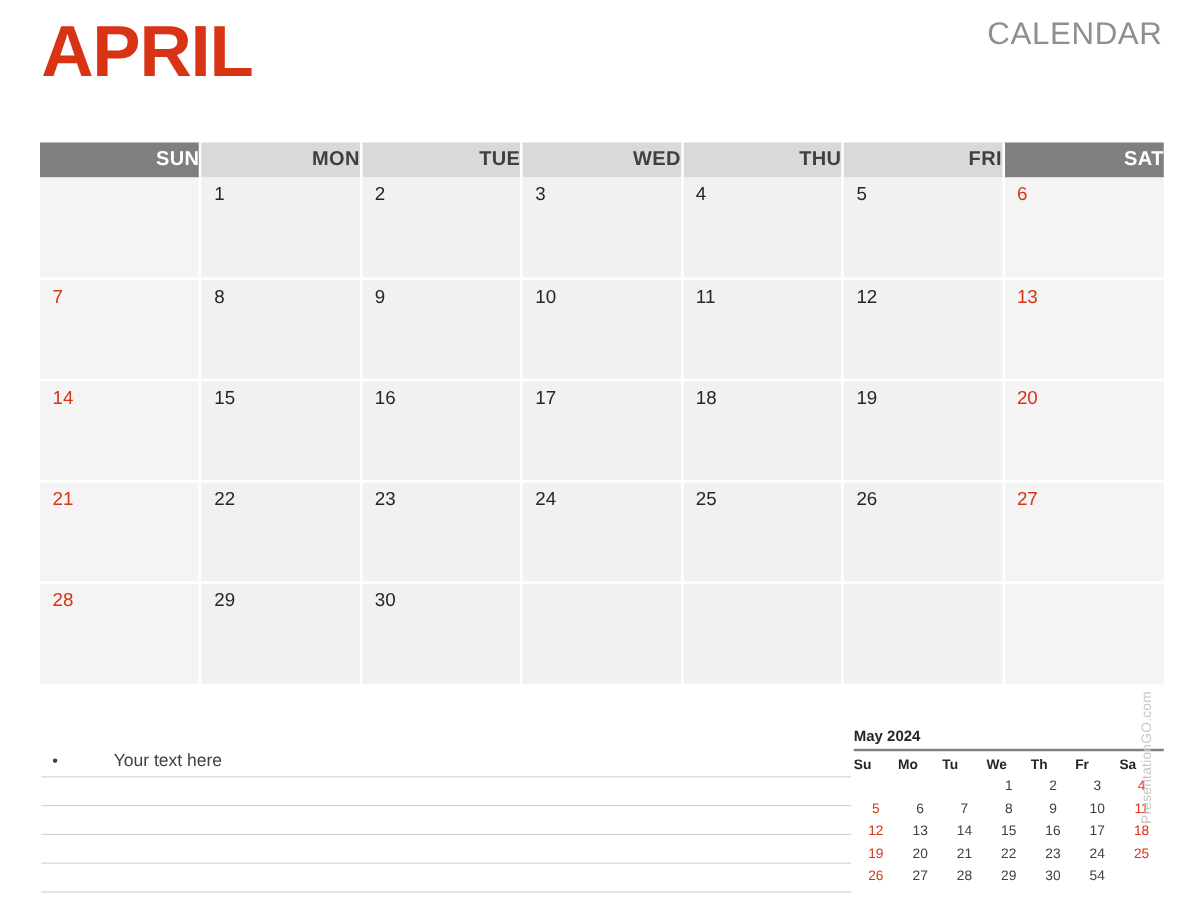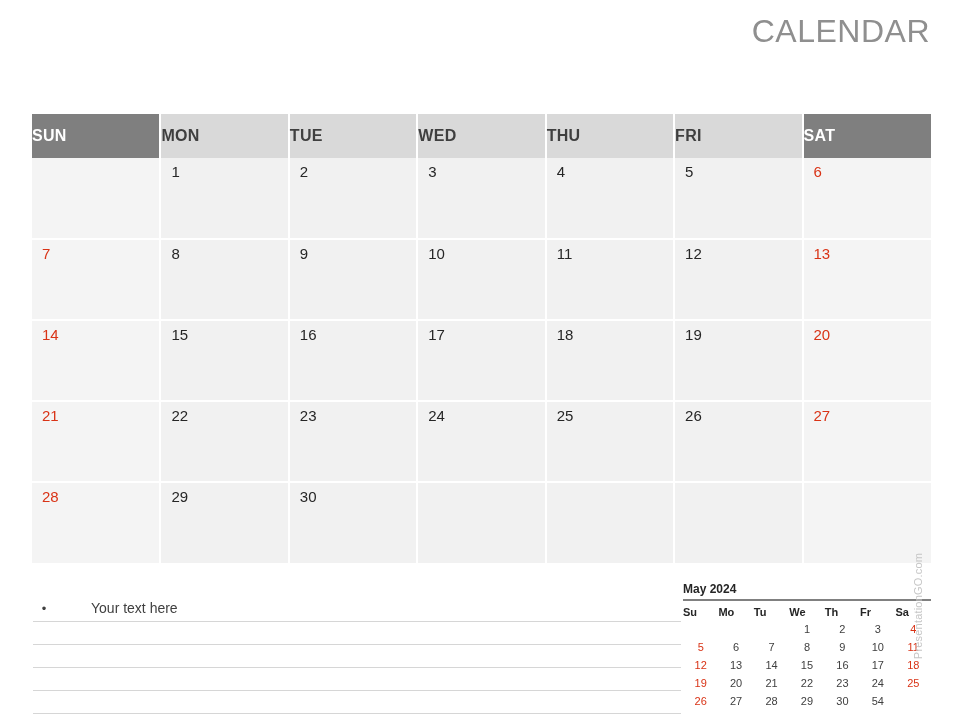--- a/index.html
+++ b/index.html
@@ -40,42 +40,42 @@
 
   #year-text {
     font-size: 39px;
     font-weight: bold;
     color: #D93316;
     line-height: 1.05;
     letter-spacing: 0px;
   }
 
   #calendar-word {
-    font-size: 32px;
+    font-size: 25px;
     color: #8F8F8F;
     line-height: 1.15;
     letter-spacing: 0.5px;
     margin-top: 1px;
   }
 
   
   #calendar-grid {
     position: absolute;
     left: 32px;
     top: 114px;
     width: 899px;
     border-collapse: collapse;
     table-layout: fixed;
   }
 
   #calendar-grid th {
-    height: 44px;
+    height: 28px;
     font-size: 16px;
     font-weight: bold;
-    text-align: left;
+    text-align: right;
     vertical-align: middle;
     background: #D9D9D9;
     color: #3F3F3F;
     border-right: 2px solid #ffffff;
     letter-spacing: 0.3px;
   }
 
   #calendar-grid th:last-child { border-right: none; }
 
   #calendar-grid th.weekend-head {
@@ -192,20 +192,21 @@
     color: #C6C6C6;
     letter-spacing: 0.2px;
     white-space: nowrap;
   }
 </style>
 </head>
 <body>
 
 <div id="slide">
 
+  <div id="month-title">APRIL</div>
 
   <div id="year-block">
     <div id="calendar-word">CALENDAR</div>
   </div>
 
   <table id="calendar-grid">
     <thead>
       <tr>
           <th class="weekend-head">SUN</th>
           <th>MON</th>

